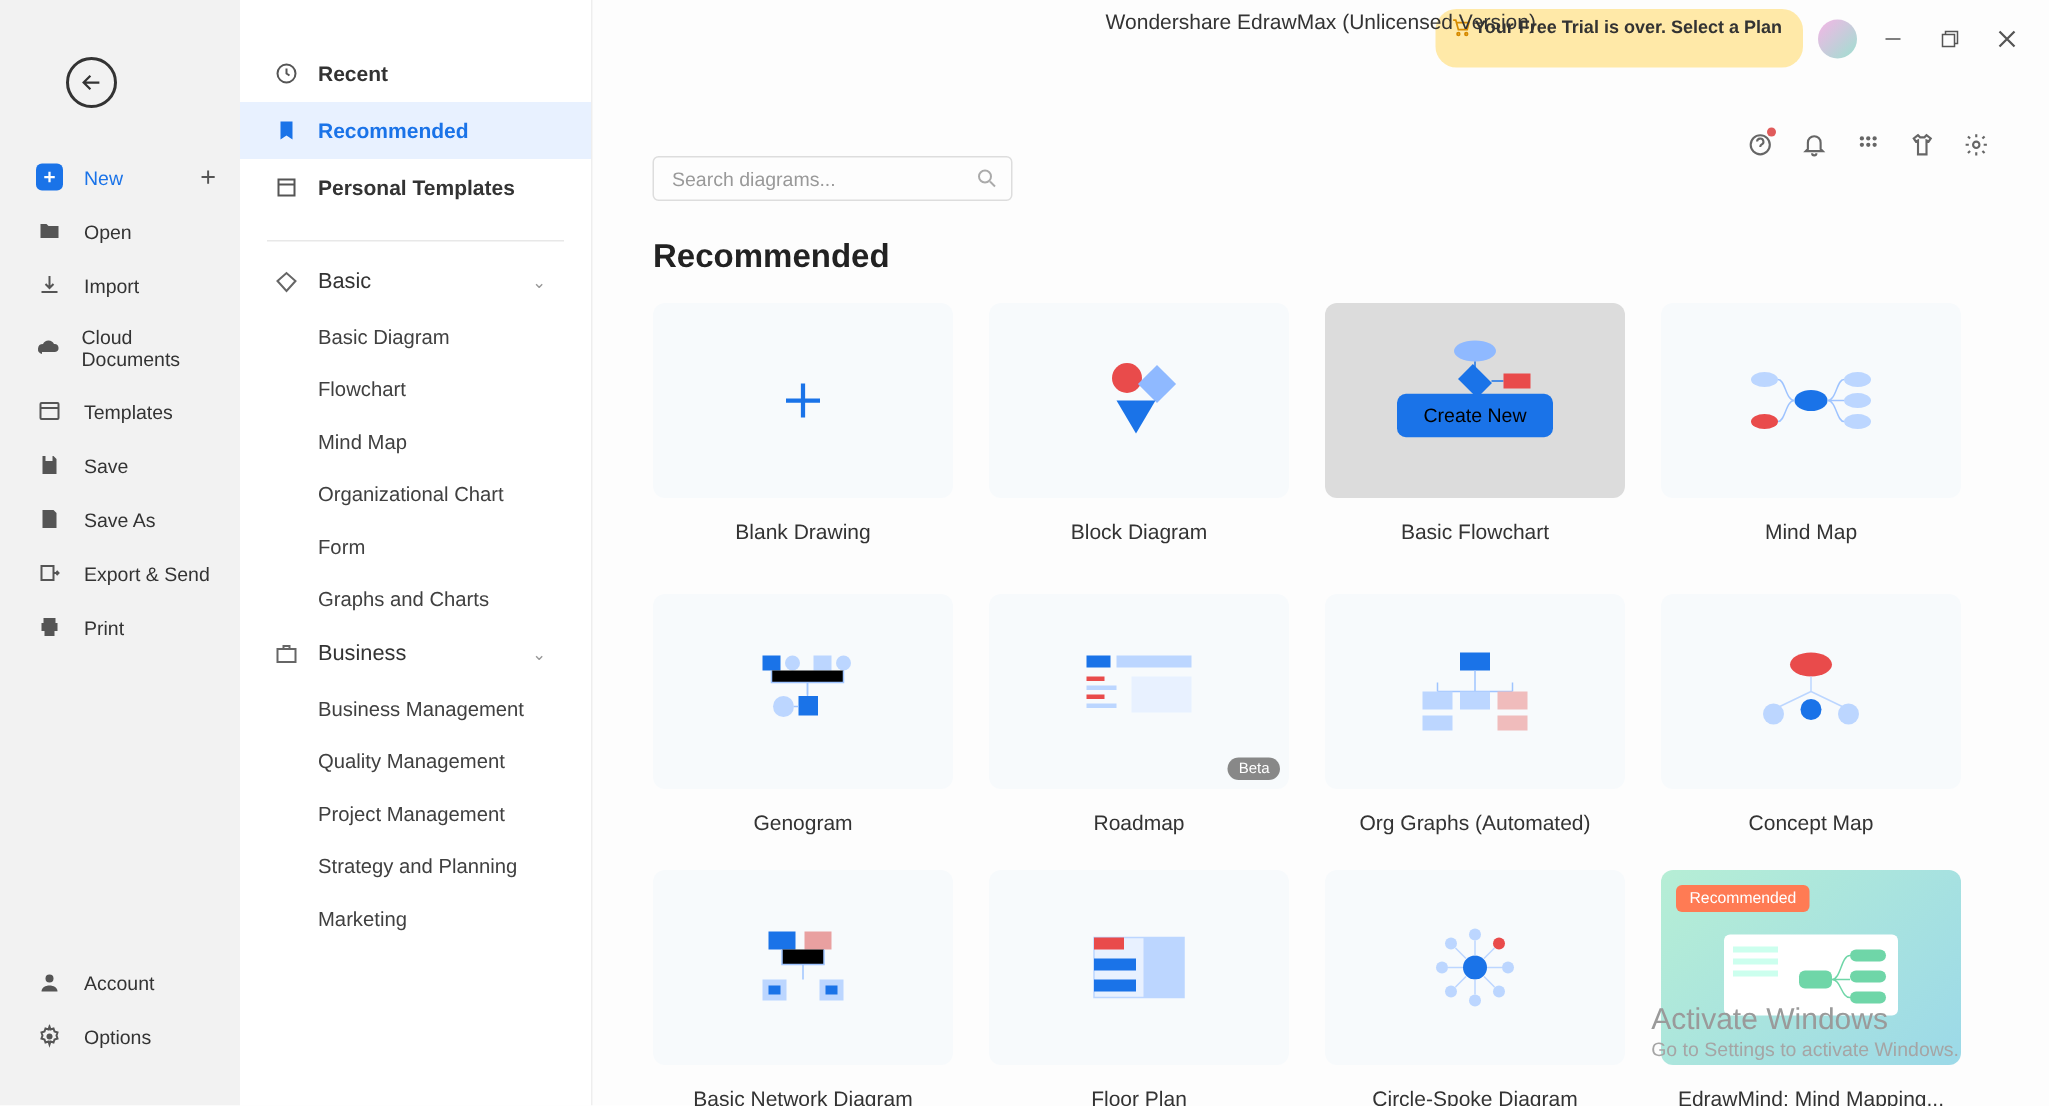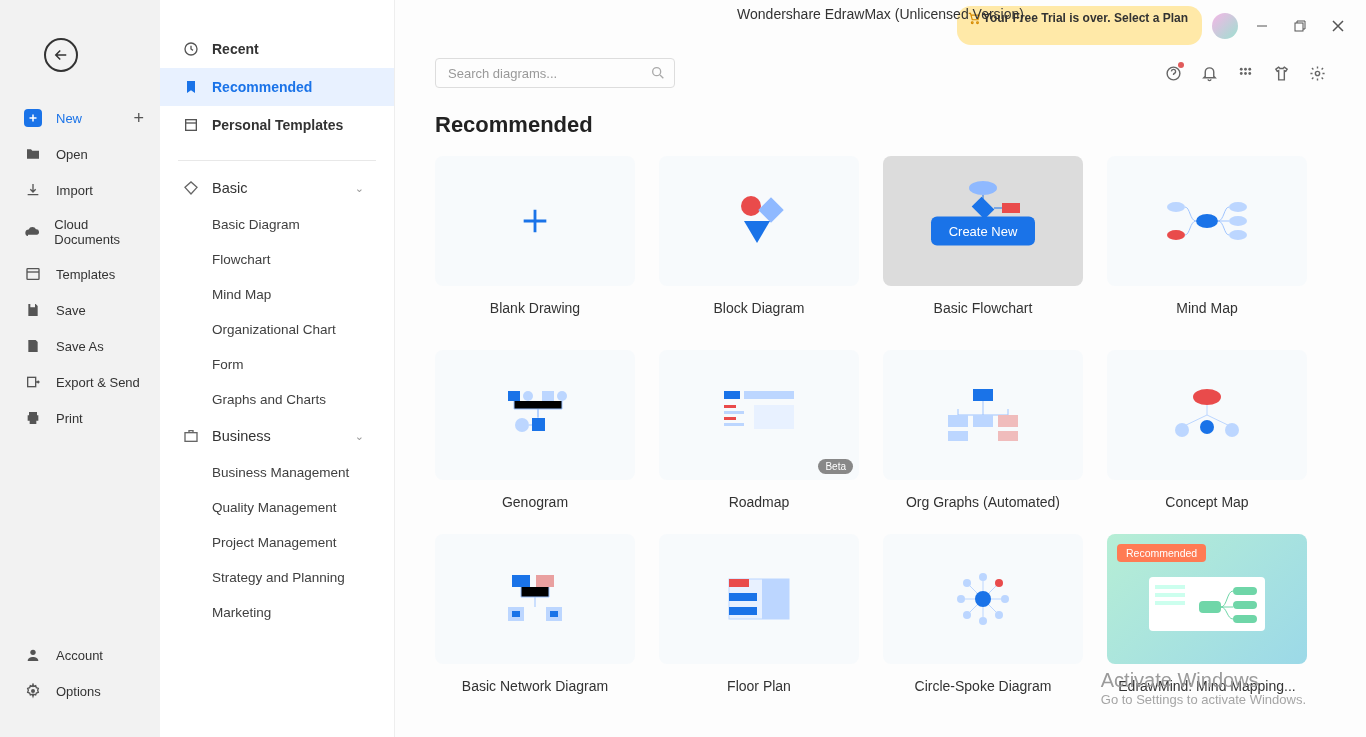--- a/index.html
+++ b/index.html
@@ -34,35 +34,35 @@
 .main { flex: 1; display: flex; flex-direction: column; background: #fdfdfd; }
 .titlebar { height: 40px; display: flex; align-items: flex-start; padding: 6px 14px 0 0; position: relative; }
 .app-title { position: absolute; left: 50%; transform: translateX(-50%); font-size: 14px; color: #333; }
 .tb-right { margin-left: auto; display: flex; align-items: center; gap: 10px; }
 .trial-pill { background: #ffe9a8; color: #333; font-size: 12px; padding: 5px 14px 20px 10px; border-radius: 14px; display: flex; align-items: center; gap: 2px; cursor: pointer; font-weight: 600; }
 .trial-pill svg { color: #d68a00; }
 .avatar { width: 26px; height: 26px; border-radius: 50%; background: linear-gradient(135deg,#f5b6e6,#9de0d0); cursor: pointer; }
 .win-btn { width: 28px; height: 28px; display: flex; align-items: center; justify-content: center; cursor: pointer; color: #555; }
 
 .toolbar2 { display: flex; align-items: center; padding: 18px 40px 10px 40px; gap: 12px; }
-.search-wrap { width: 240px; height: 30px; border: 1px solid #ddd; border-radius: 4px; display: flex; align-items: center; padding: 0 8px 0 12px; }
+.search-wrap { width: 240px; height: 30px; border: 1px solid #ddd; border-radius: 4px; display: flex; align-items: center; padding: 0 8px 0 12px; margin-top: 46px; }
 .search-wrap input { border: none; outline: none; flex: 1; font-size: 13px; color: #333; background: transparent; }
 .search-wrap input::placeholder { color: #999; }
 .search-wrap .sicon { color: #aaa; }
 .tool-icons { margin-left: auto; display: flex; align-items: center; gap: 18px; color: #666; }
 .tool-icons > span { cursor: pointer; position: relative; width: 18px; height: 18px; display: flex; align-items: center; justify-content: center; }
 .red-dot { position: absolute; top: -2px; right: -2px; width: 6px; height: 6px; background: #e05b5b; border-radius: 50%; }
 
 .content { flex: 1; padding: 0 40px 30px 40px; overflow-y: auto; }
 .section-title { font-size: 22px; font-weight: 700; color: #222; margin: 14px 0 18px 0; }
 .grid { display: grid; grid-template-columns: repeat(4, 200px); gap: 24px; }
 .card { width: 200px; cursor: pointer; }
 .card-thumb { width: 200px; height: 130px; background: #f7fafc; border-radius: 8px; display: flex; align-items: center; justify-content: center; position: relative; overflow: hidden; }
 .card.active .card-thumb { background: #dcdcdc; }
-.create-btn { background: #1a73e8; color: #ffffff; font-size: 13px; padding: 7px 18px; border-radius: 6px; font-weight: 500; position: absolute; top: 58%; transform: translateY(-50%); }
+.create-btn { background: #1a73e8; color: #000000; font-size: 13px; padding: 7px 18px; border-radius: 6px; font-weight: 500; position: absolute; top: 58%; transform: translateY(-50%); }
 .card-label { text-align: center; font-size: 14px; color: #333; margin-top: 14px; }
 .card.active .card-label { padding-bottom: 10px; }
 .beta-badge { position: absolute; bottom: 6px; right: 6px; background: #888; color: #fff; font-size: 10px; padding: 2px 7px; border-radius: 9px; }
 .rec-badge { position: absolute; top: 10px; left: 10px; background: #ff7b54; color: #fff; font-size: 10.5px; padding: 3px 9px; border-radius: 4px; }
 
 .watermark { position: absolute; right: 60px; bottom: 30px; color: #8a8a8a; text-align: left; pointer-events: none; }
 .watermark .l1 { font-size: 20px; color: #9a9a9a; }
 .watermark .l2 { font-size: 13px; color: #a5a5a5; }
 
 svg { display: block; }

